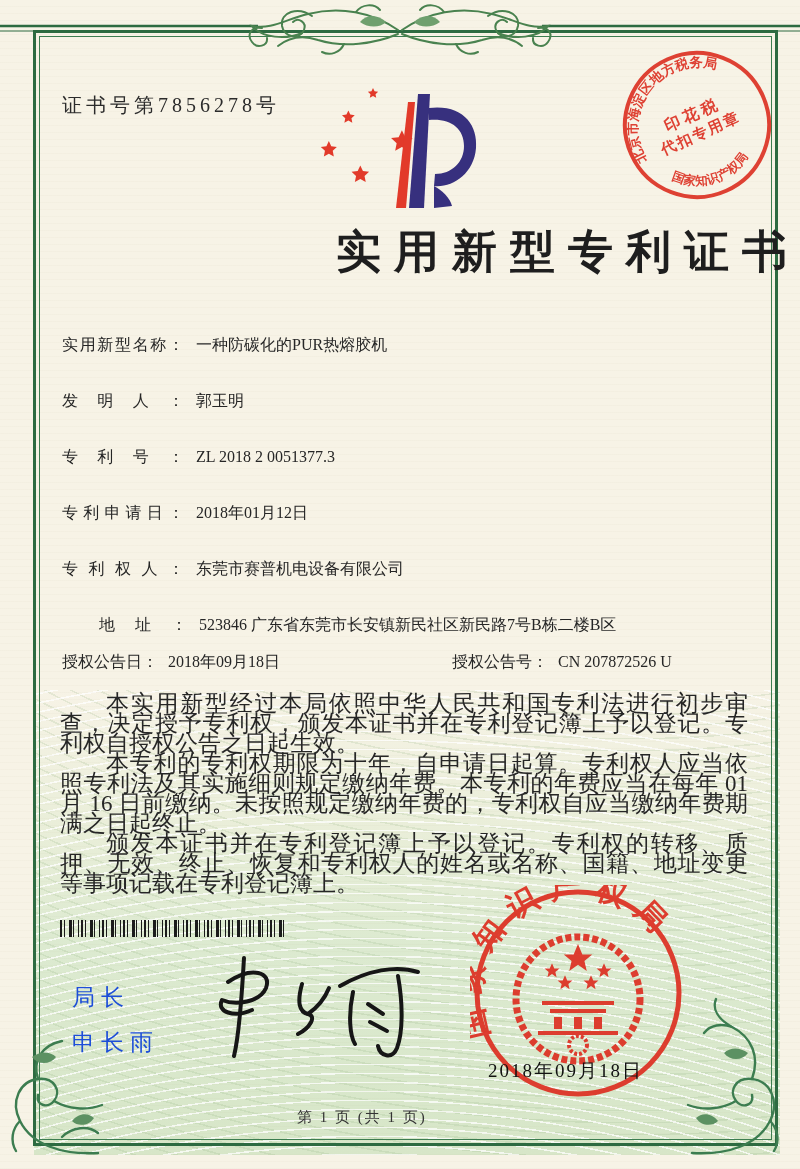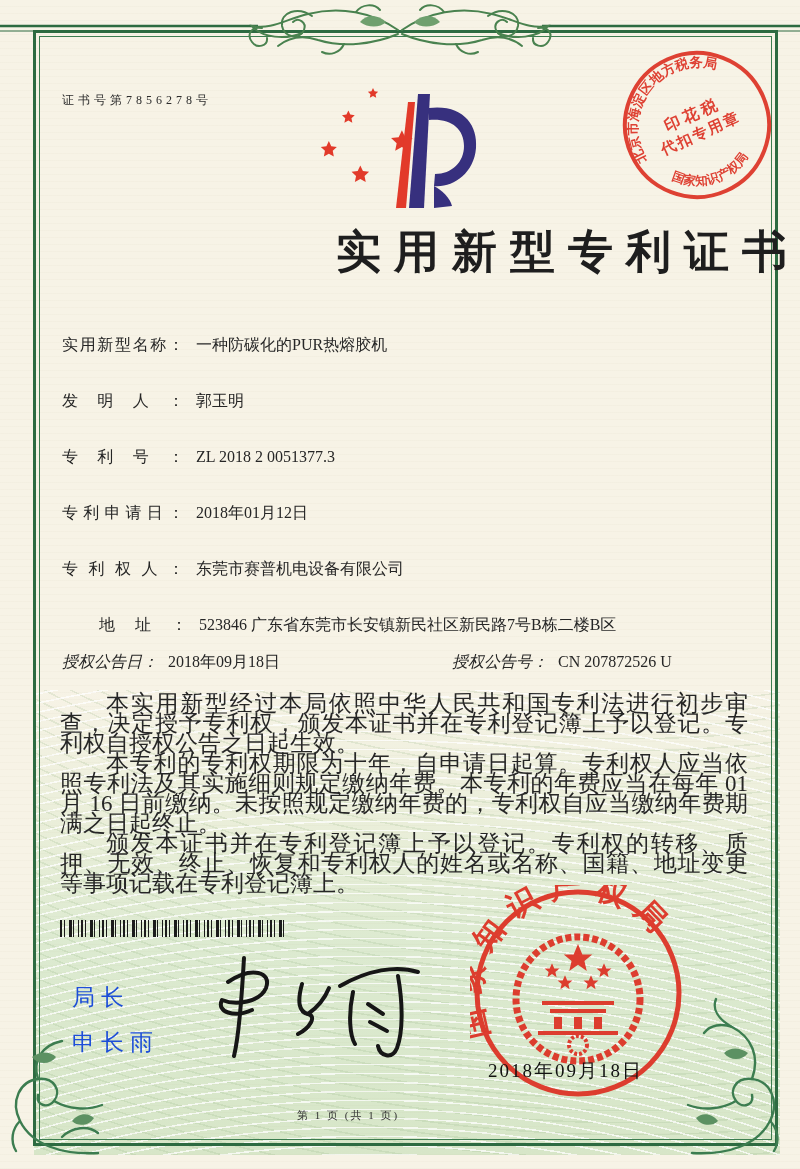--- a/index.html
+++ b/index.html
@@ -27,40 +27,40 @@
     position:absolute;left:33px;top:30px;width:745px;height:1116px;
     border:3px solid #2d6b41;box-sizing:border-box;pointer-events:none;
   }
   .frame-inner{position:absolute;inset:3px;border:1px solid #3c7d50;}
   
   .top-ornament{position:absolute;left:0;top:0;width:800px;height:56px;pointer-events:none;}
   .corner-ornament{position:absolute;pointer-events:none;}
   .corner-bl{left:2px;bottom:8px;}
   .corner-br{right:12px;bottom:8px;transform:scaleX(-1);}
   
-  .cert-no{position:absolute;left:62px;top:92px;font-size:12px;letter-spacing:4px;color:#2b2b2b;}
+  .cert-no{position:absolute;left:62px;top:92px;font-size:20px;letter-spacing:4px;color:#2b2b2b;}
   .logo{position:absolute;left:312px;top:86px;}
   .title{
     position:absolute;left:0;top:222px;width:800px;text-align:right;
     font-size:45px;font-weight:600;letter-spacing:13px;color:#1e1e1e;
   }
   
   .fields{position:absolute;left:62px;top:332px;width:686px;font-size:16px;line-height:25px;}
   .frow{display:flex;margin-bottom:31px;}
   .flabel{
     display:inline-block;width:122px;flex:0 0 122px;
     text-align:justify;text-align-last:justify;-moz-text-align-last:justify;
   }
   .flabel.narrow{width:88px;flex:0 0 88px;margin-left:37px;}
   .fvalue{margin-left:12px;flex:1;}
   .frow.addr{margin-bottom:12px;}
   .grant-row{display:flex;margin-top:0;}
   .grant-left{display:flex;width:390px;}
   .grant-right{display:flex;}
-  .glabel{white-space:nowrap;font-style:italic;}
+  .glabel{white-space:nowrap;}
   .gvalue{margin-left:10px;white-space:nowrap;}
   
   .body-text{position:absolute;left:60px;top:694px;width:688px;font-size:23px;line-height:20px;text-align:justify;}
   .body-text p{margin:0;text-indent:2em;}
   
   .barcode{
     position:absolute;left:60px;top:920px;width:224px;height:17px;
     background:repeating-linear-gradient(90deg,
       #1c1c1c 0 2px, transparent 2px 4px,
       #1c1c1c 4px 5px, transparent 5px 9px,
@@ -73,21 +73,21 @@
   .officer div{margin-bottom:14px;}
   .signature{position:absolute;left:190px;top:950px;}
   
   .tax-stamp{position:absolute;left:612px;top:40px;opacity:.93;}
   .big-seal{position:absolute;left:470px;top:885px;opacity:.95;}
   .seal-date{
     position:absolute;left:488px;top:1058px;width:190px;
     font-size:19px;letter-spacing:2px;color:#111;white-space:nowrap;
   }
   
-  .footer{position:absolute;left:297px;top:1108px;font-size:11px;letter-spacing:2px;color:#333;}
+  .footer{position:absolute;left:297px;top:1108px;font-size:15px;letter-spacing:2px;color:#333;}
   svg text{font-family:"Liberation Serif","DejaVu Serif",serif;}
 </style>
 </head>
 <body>
 
 <div class="green-band"></div>
 <div class="paper-texture"></div>
 
 <div class="frame">
   <div class="frame-inner"></div>

